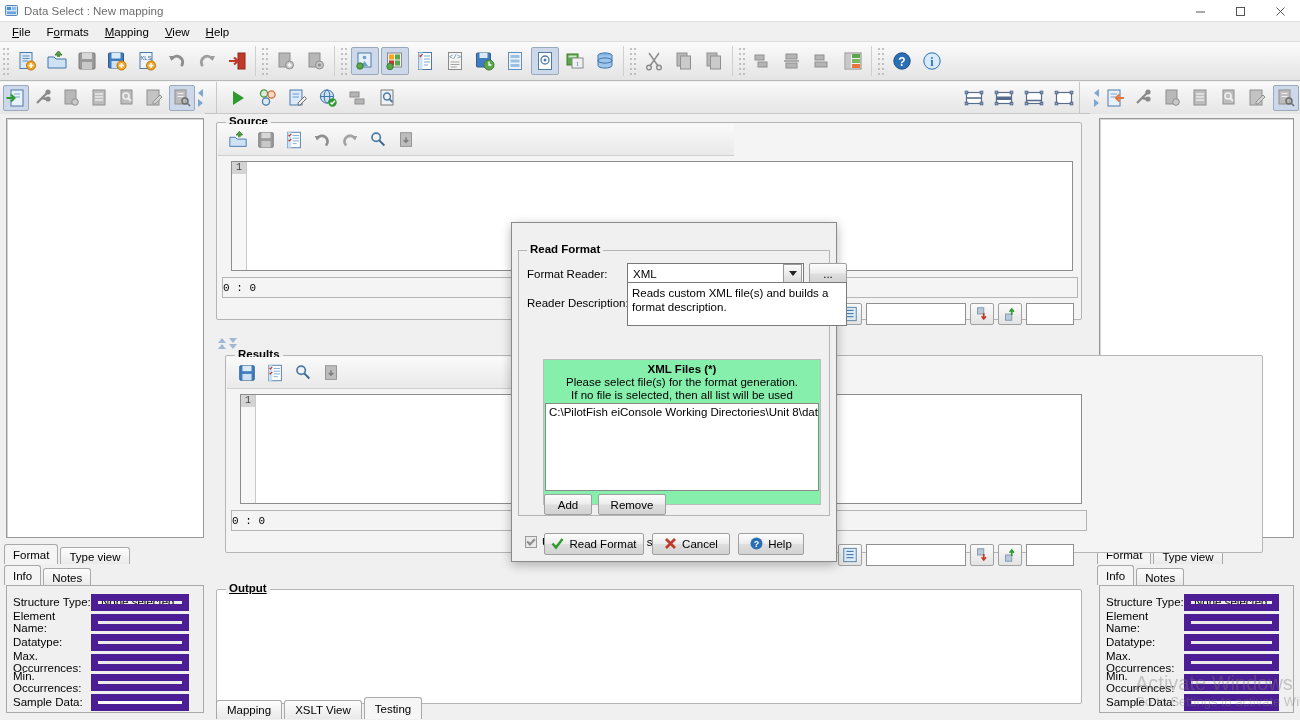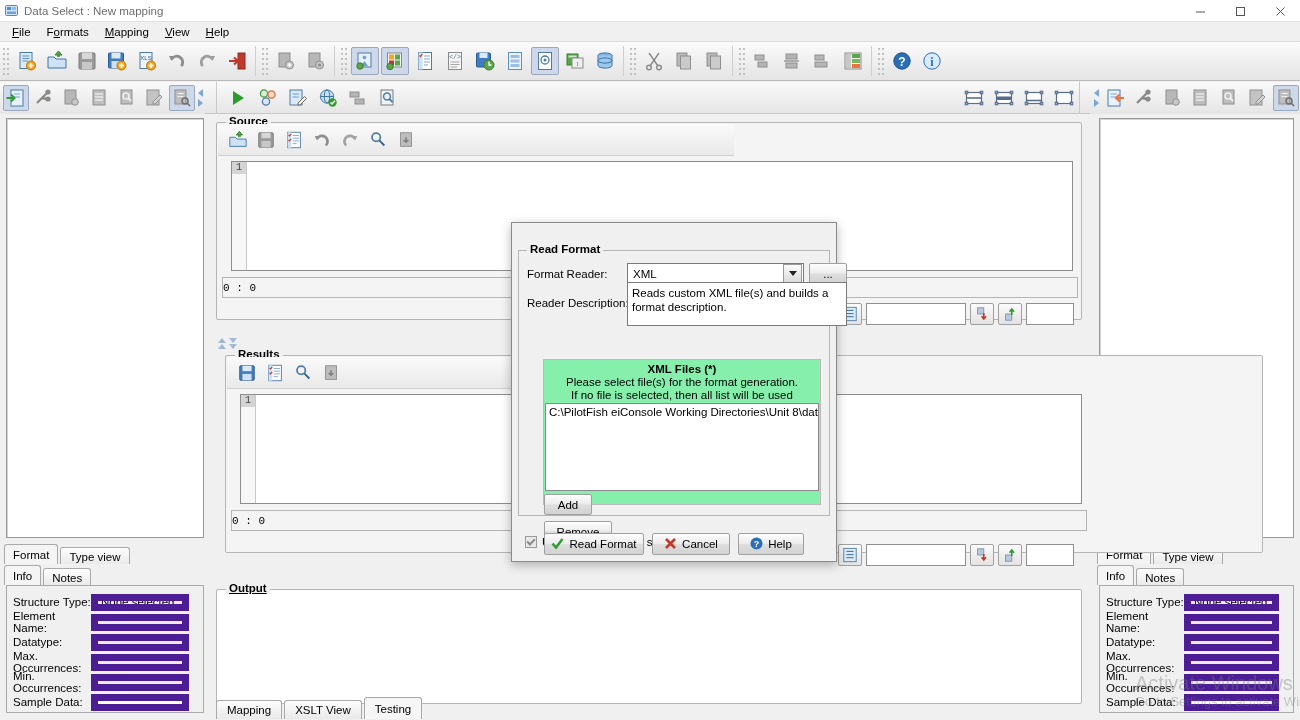--- a/index.html
+++ b/index.html
@@ -1036,21 +1036,21 @@
 
         <div class="filepanel">
           <div class="fp-head">
             <b>XML Files (*)</b>
           </div>
           <div class="fp-head" style="padding-top:1px;">Please select file(s) for the format generation.</div>
           <div class="fp-head" style="padding-top:1px;">If no file is selected, then all list will be used</div>
           <div class="filelist">
             <div>C:\PilotFish eiConsole Working Directories\Unit 8\data\people.xml</div>
           </div>
-          <div style="position:absolute; left:0; right:0; top:134px; display:flex; justify-content:flex-start; gap:6px;flex-direction:column;">
+          <div style="position:absolute; left:0; right:0; top:134px; display:flex; justify-content:flex-start; gap:6px;">
             <div class="btn" style="width:48px;height:21px;">Add</div>
             <div class="btn" style="width:68px;height:21px;">Remove</div>
           </div>
         </div>
 
         <div class="cbrow">
           <span class="cbox">
               <i></i>
             </span>
           <span>Use as sample data source</span>

